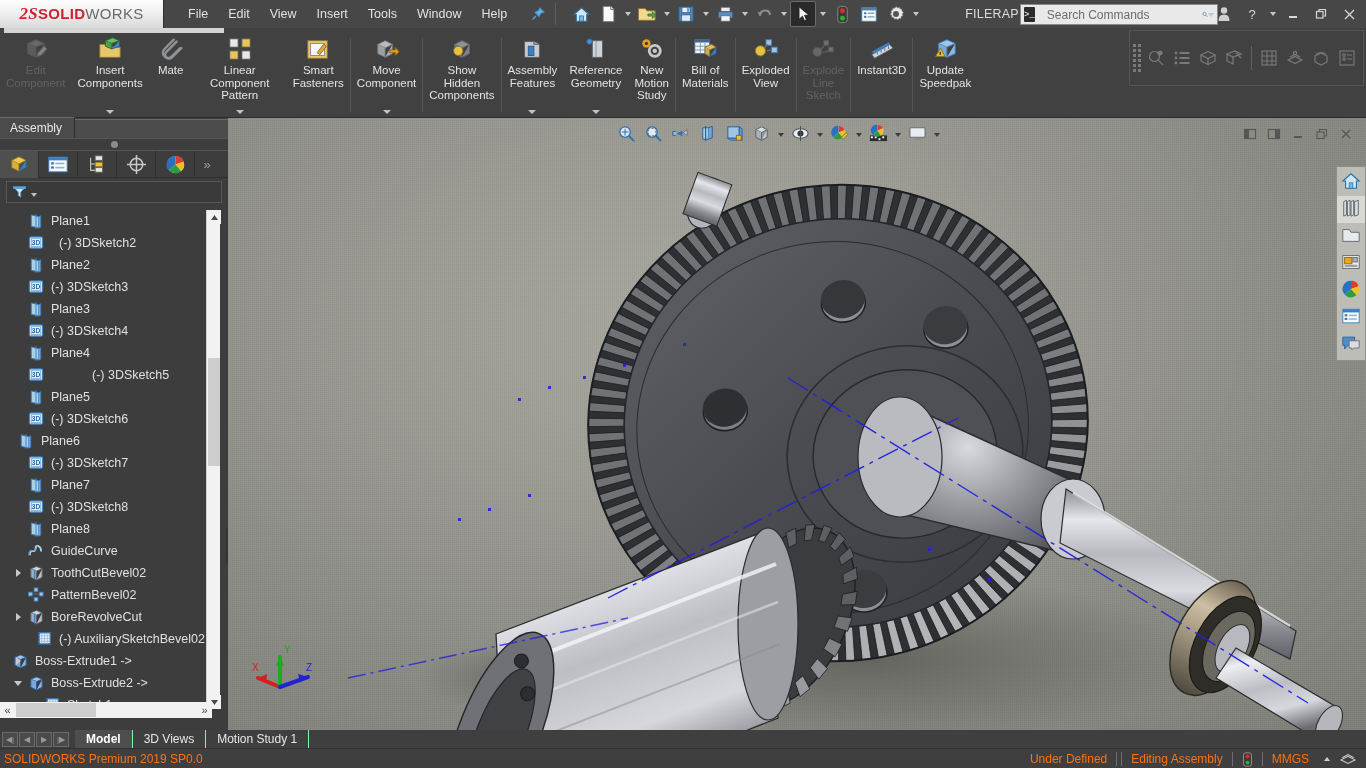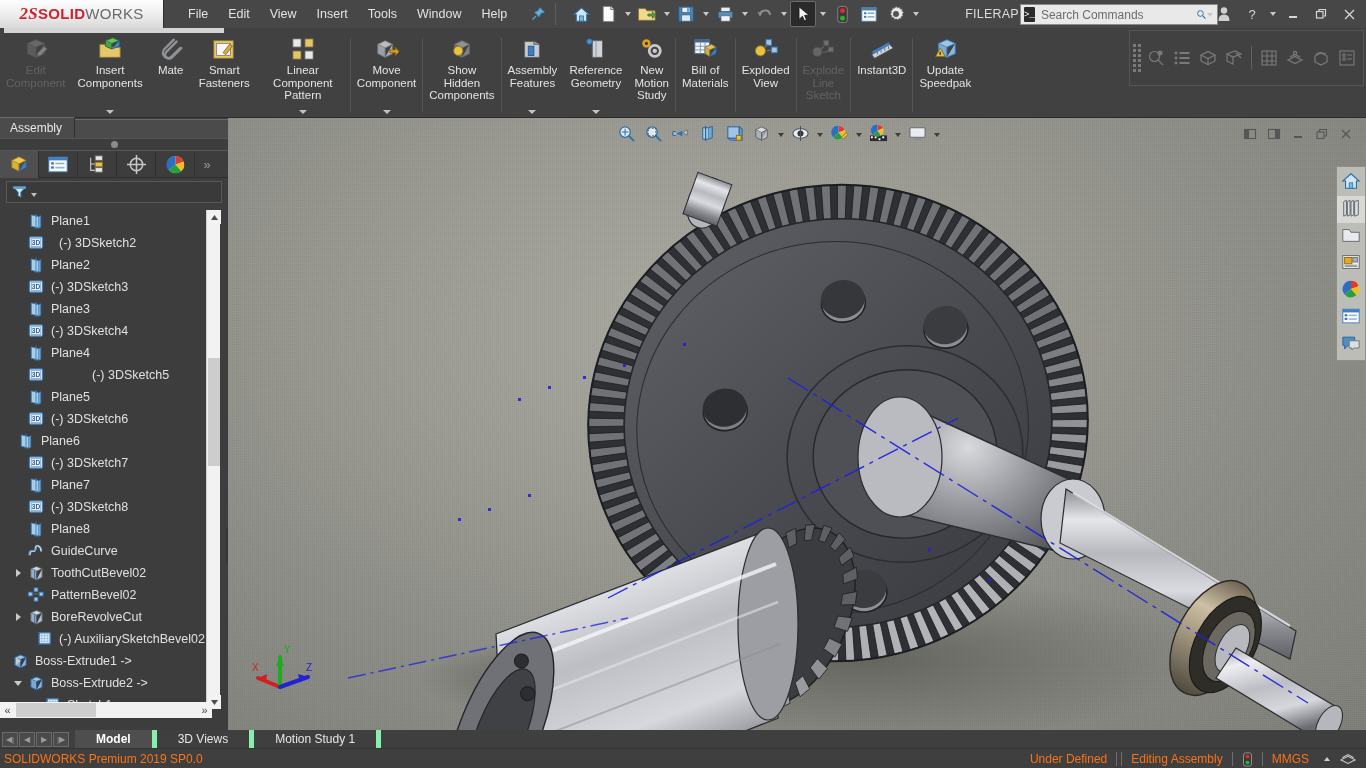--- a/index.html
+++ b/index.html
@@ -50,21 +50,21 @@
     background: #e9e9e9; border: 1px solid #8a8a8a;
     display: flex; align-items: center; padding: 0 3px;
   }
   .searchbox .cmdico {
     width: 15px; height: 15px; background: #2b2b2b; color: #fff;
     font-size: 9px; display:flex;align-items:center;justify-content:center;
     border-radius: 1px; font-family:"Liberation Mono",monospace;
   }
   .searchbox input {
     flex: 1; border: 0; outline: 0; background: transparent;
-    font-size: 12px; color: #444; padding-left: 6px;
+    font-size: 12px; color: #444; padding-left: 12px;
     font-family: "Liberation Sans", sans-serif;
   }
   .searchbox input::placeholder { color: #6d6d6d; }
   .win-right { position: absolute; right: 4px; top: 0; height: 28px; display:flex; align-items:center; gap:2px; }
   .wb { width: 26px; height: 26px; display:flex;align-items:center;justify-content:center;cursor:default;color:#d6d6d6; font-size:13px;}
 
   
   .ribbon {
     position: absolute; left: 0; top: 28px; width: 1366px; height: 90px;
     background: #414141;
@@ -187,21 +187,21 @@
   .rb-b.sel{ background:#d8d8d4; }
 
   
   .bottombar {
     position:absolute; left:0; top:730px; width:1366px; height:18px; background:#3f3f3f;
     display:flex; align-items:center;
   }
   .navbtns { display:flex; align-items:center; padding-left:2px; gap:1px;}
   .nb { width:16px;height:15px;border:1px solid #6a6a6a;background:#4a4a4a;display:flex;align-items:center;justify-content:center;color:#9a9a9a;font-size:8px;cursor:default;}
   .btabs { display:flex; align-items:stretch; height:18px; margin-left: 6px; }
-  .btab { padding: 2px 21px; font-size:12px; color:#e6e6e6; border-right:5px solid #86efac; cursor:default; display:flex;align-items:center;text-align:right;}
+  .btab { padding: 2px 11px; font-size:12px; color:#e6e6e6; border-right:1px solid #86efac; cursor:default; display:flex;align-items:center;text-align:right;}
   .btab.active { background:#4e4e4e; font-weight:bold; color:#fff; }
   .statusbar {
     position:absolute; left:0; top:748px; width:1366px; height:20px; background:#3f3f3f;
     display:flex; align-items:center; color:#f97316; font-size:12px; border-top:1px solid #333;
   }
   .sb-left { padding-left:4px; }
   .sb-right { position:absolute; right:0; top:0; height:20px; display:flex; align-items:center; gap:0px;}
   .sb-cell { padding: 0 9px; display:flex;align-items:center;height:14px;}
   .sb-vsep { width:1px;height:14px;background:#6e6e6e;}
   .sb-caret { border-left:3.5px solid transparent;border-right:3.5px solid transparent;border-bottom:4px solid #d0d0d0; margin-left:6px;}
@@ -395,40 +395,40 @@
                 <path d="M20 6 L9 17 a4.2 4.2 0 0 0 6 6 L25 13"></path>
                 <path d="M17 4 L7 14 a5.5 5.5 0 0 0 8 8 L24 13"></path>
               </g>
             </svg>
           </div>
           <div class="rb-lbl">Mate</div>
         </div>
         <div class="rb-item">
           <div class="rb-ico">
             <svg width="26" height="26" viewBox="0 0 28 28">
-              <rect x="3" y="5" width="21" height="19" fill="#e8c86a" stroke="#8a7331"></rect>
-              <rect x="6" y="8" width="15" height="13" fill="#f6f6f6" stroke="#888"></rect>
-              <path d="M13 18 l7 -9 l3 2 l-7 9 z" fill="#e2a93e" stroke="#8a6f22"></path>
-            </svg>
-          </div>
-          <div class="rb-lbl">Smart<br>Fasteners</div>
-        </div>
-        <div class="rb-item">
-          <div class="rb-ico">
-            <svg width="26" height="26" viewBox="0 0 28 28">
               <g>
                 <rect x="3" y="3" width="9" height="9" fill="#e8e8e8" stroke="#555"></rect>
                 <rect x="16" y="3" width="9" height="9" fill="#e8c659" stroke="#555"></rect>
                 <rect x="3" y="16" width="9" height="9" fill="#e8c659" stroke="#555"></rect>
                 <rect x="16" y="16" width="9" height="9" fill="#e8e8e8" stroke="#555"></rect>
               </g>
             </svg>
           </div>
           <div class="rb-lbl">Linear Component<br>Pattern</div>
           <span class="rb-drop"></span>
+        </div>
+        <div class="rb-item">
+          <div class="rb-ico">
+            <svg width="26" height="26" viewBox="0 0 28 28">
+              <rect x="3" y="5" width="21" height="19" fill="#e8c86a" stroke="#8a7331"></rect>
+              <rect x="6" y="8" width="15" height="13" fill="#f6f6f6" stroke="#888"></rect>
+              <path d="M13 18 l7 -9 l3 2 l-7 9 z" fill="#e2a93e" stroke="#8a6f22"></path>
+            </svg>
+          </div>
+          <div class="rb-lbl">Smart<br>Fasteners</div>
         </div>
         <div class="rb-divider"></div>
         <div class="rb-item">
           <div class="rb-ico">
             <svg width="26" height="26" viewBox="0 0 28 28">
               <path d="M4 9 L12 5 L20 9 L12 13 Z" fill="#b9bdc2" stroke="#6d7276"></path>
               <path d="M4 9 V19 L12 23 V13" fill="#9aa0a6" stroke="#6d7276"></path>
               <path d="M20 9 V19 L12 23" fill="#aab0b6" stroke="#6d7276"></path>
               <path d="M17 15 h6 l0 -3 l4 5 l-4 4 l0 -3 h-6 z" fill="#e0a020" stroke="#8a6512"></path>
             </svg>

